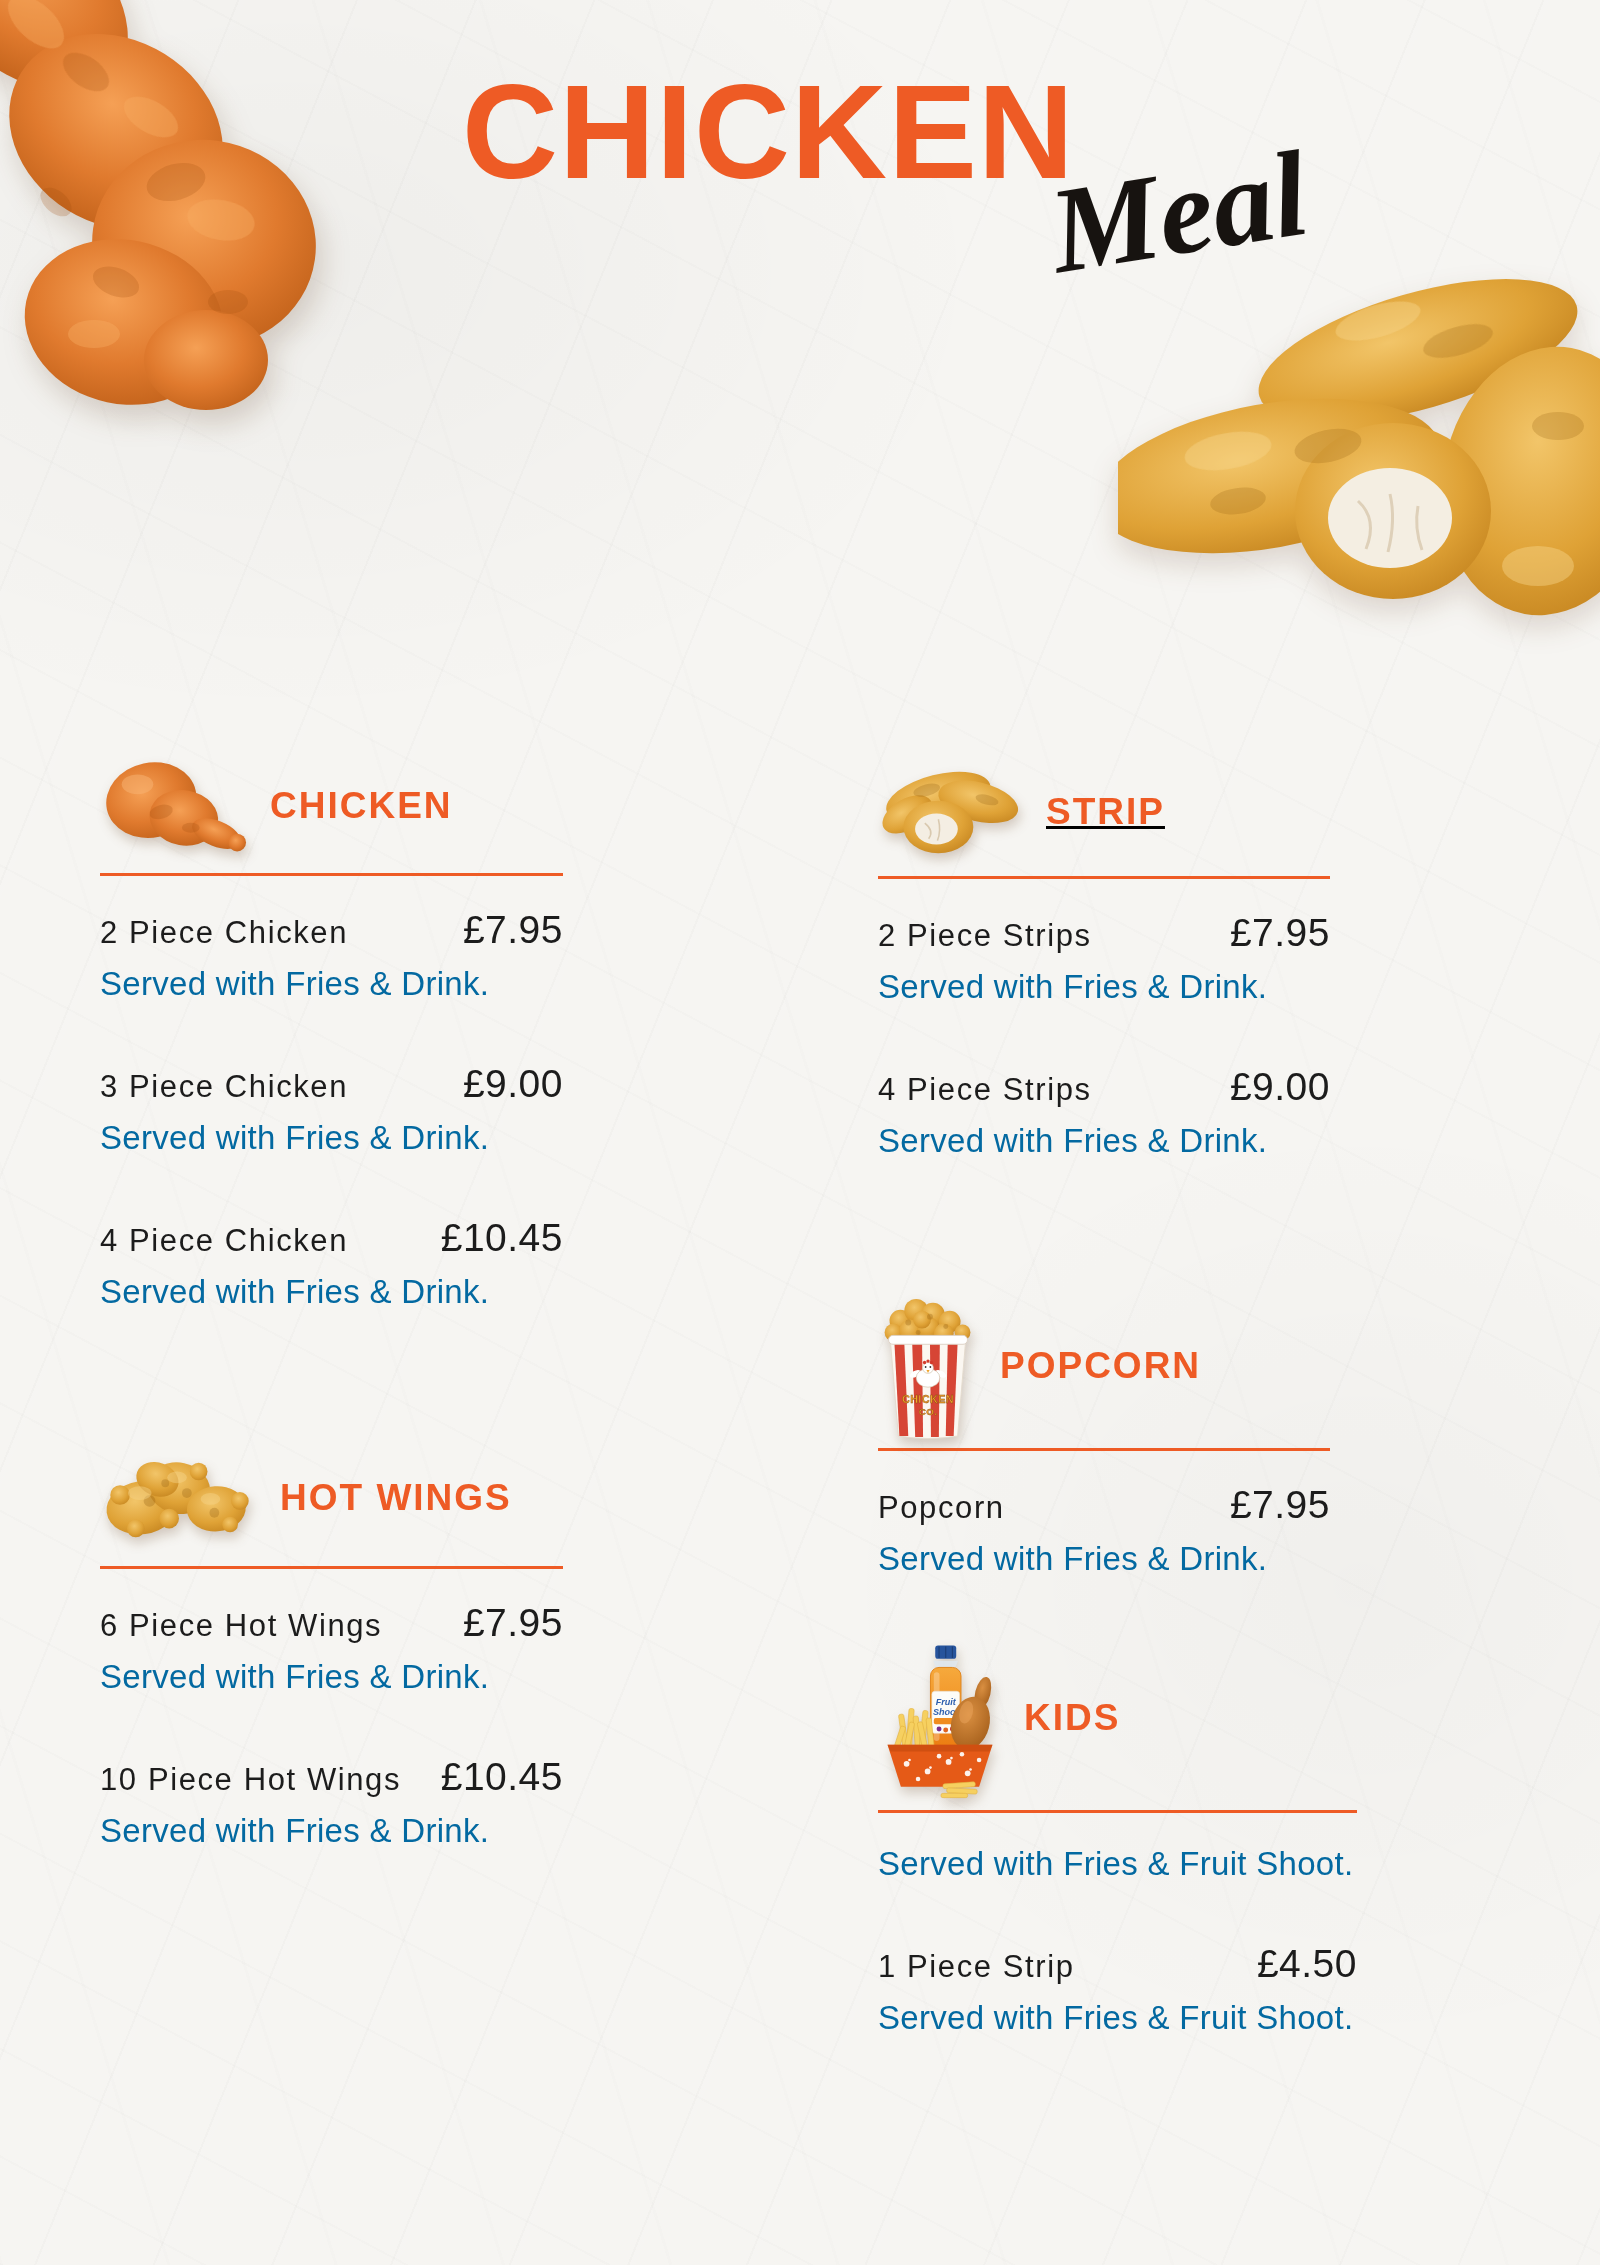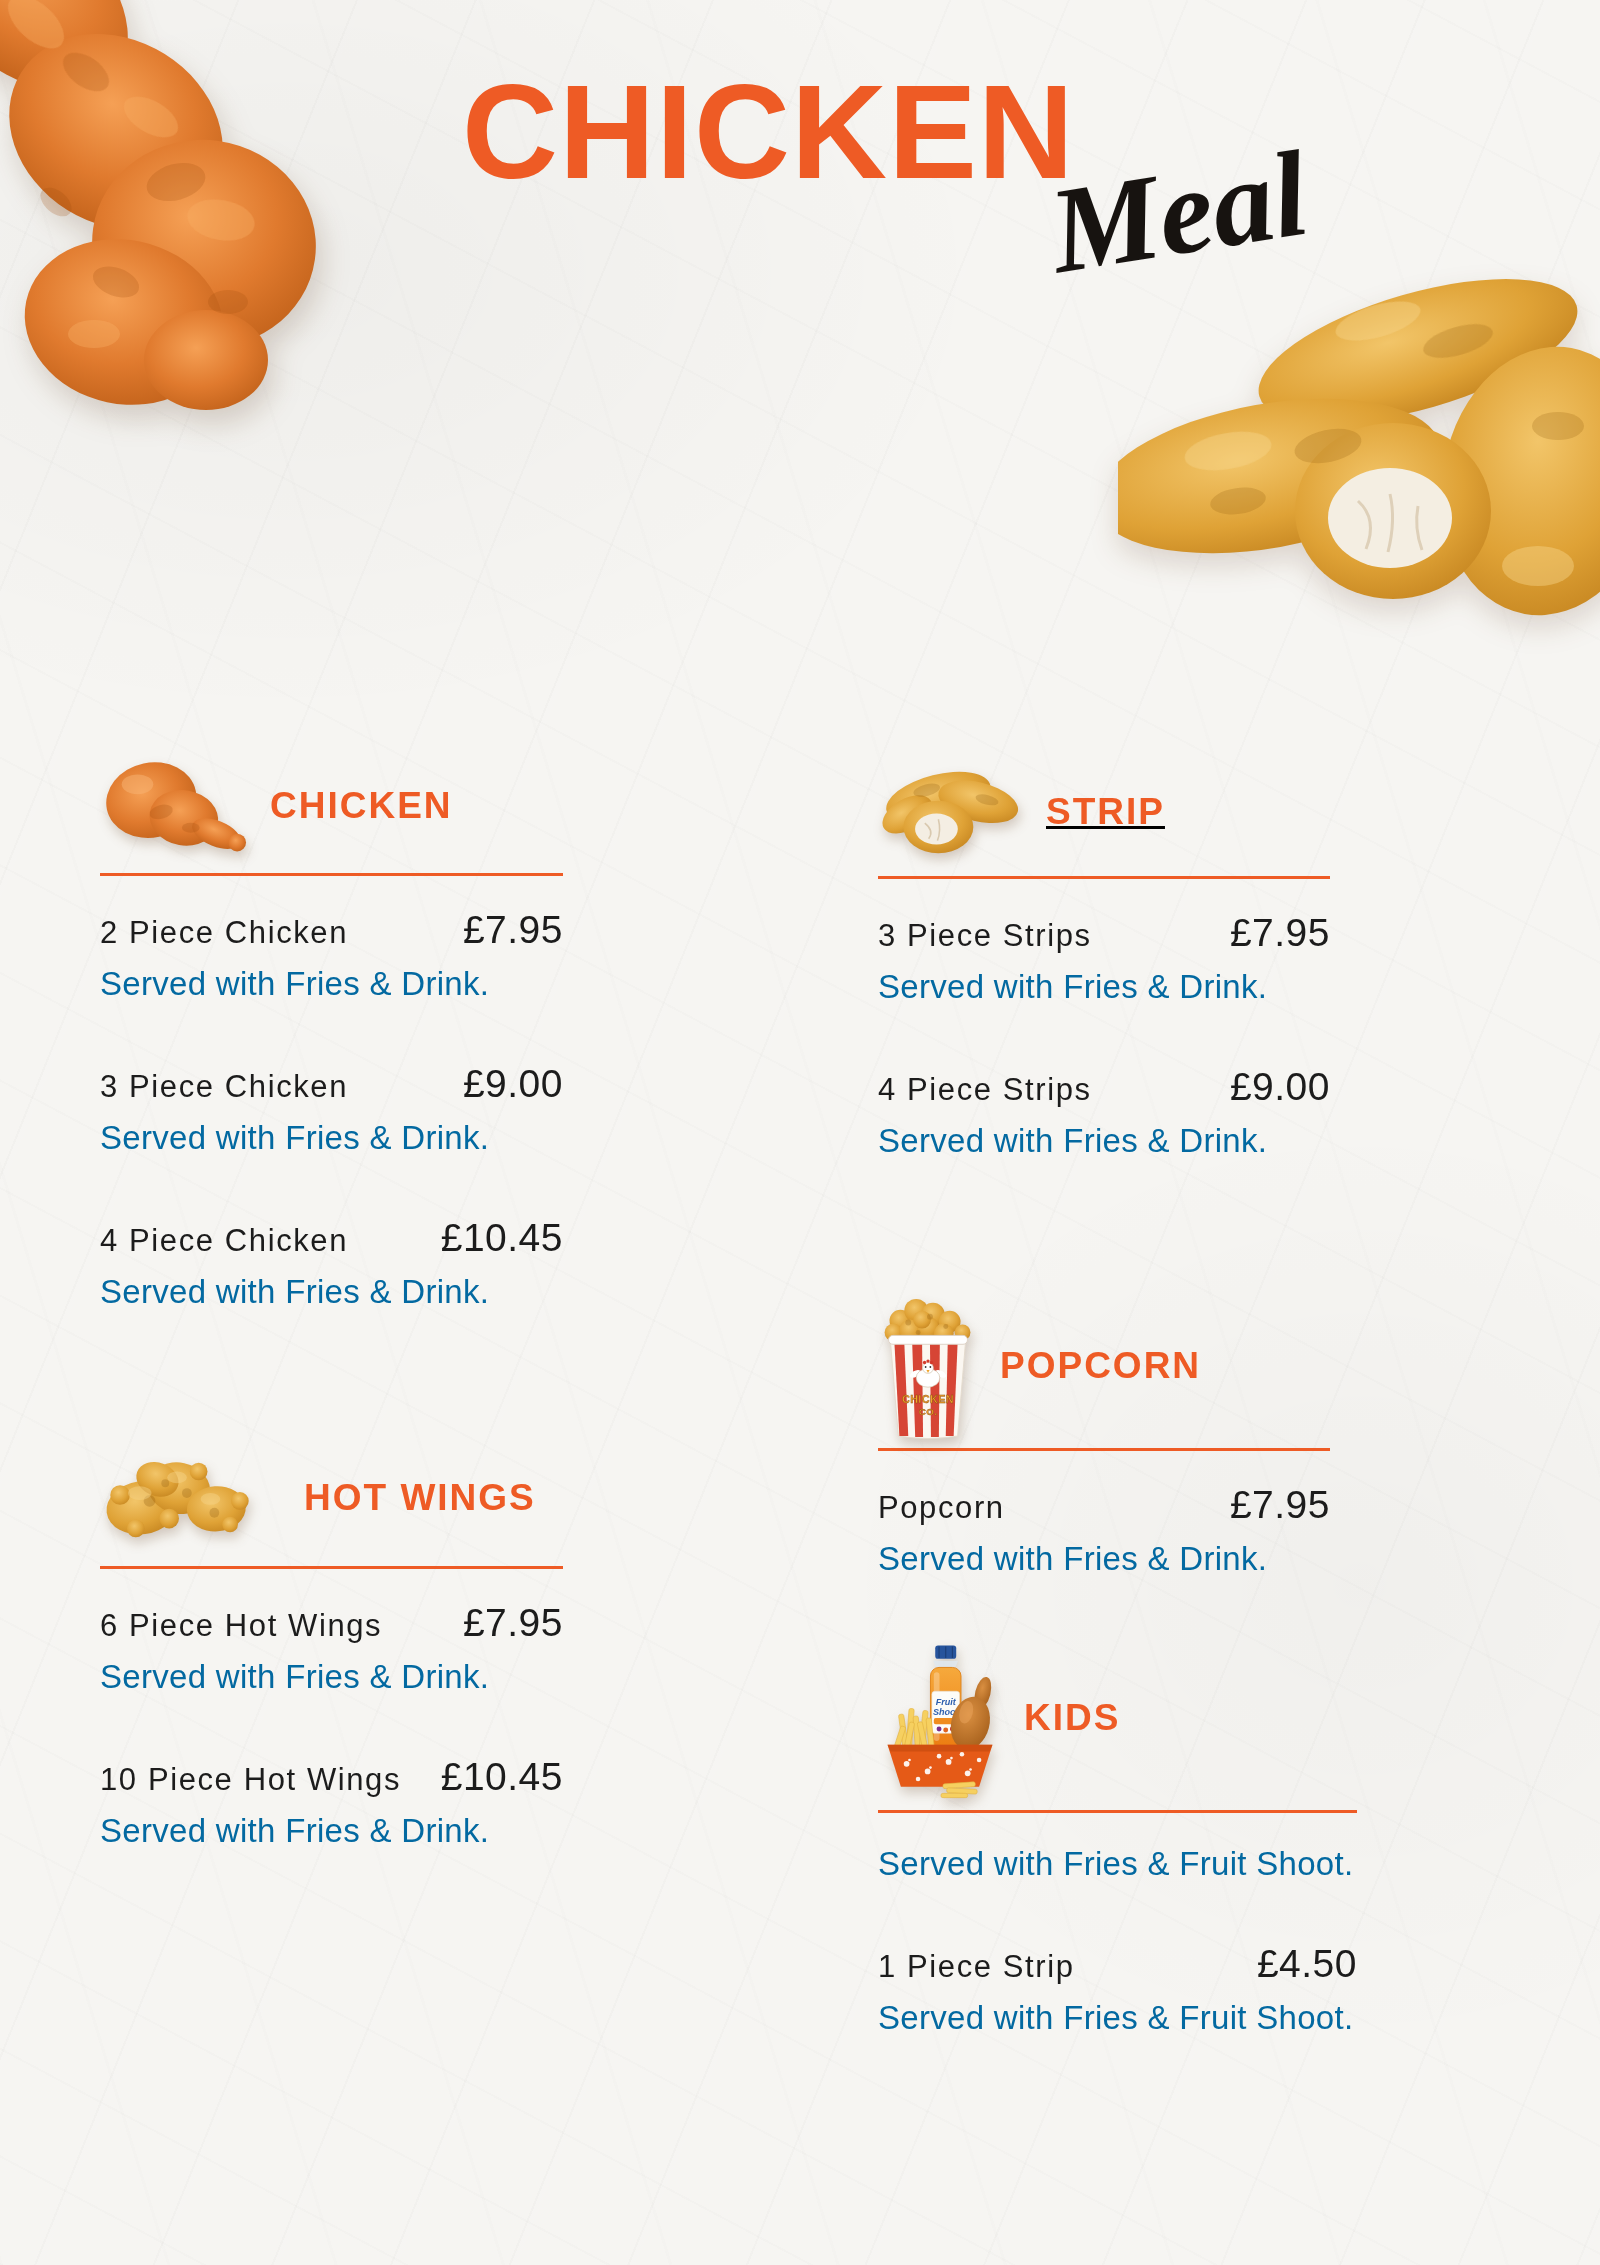--- a/index.html
+++ b/index.html
@@ -39,21 +39,21 @@
   
   .menu-section{position:absolute;}
   .sec-chicken {left:100px;top:747px; width:463px;}
   .sec-hotwings{left:100px;top:1438px;width:463px;}
   .sec-strip   {left:878px;top:756px; width:452px;}
   .sec-popcorn {left:878px;top:1292px;width:452px;}
   .sec-kids    {left:878px;top:1634px;width:479px;}
 
   .sec-header{display:flex;align-items:center;}
   .sec-chicken  .sec-header{height:118px;}
-  .sec-hotwings .sec-header{height:120px;gap:24px;}
+  .sec-hotwings .sec-header{height:120px;}
   .sec-strip    .sec-header{height:112px;text-decoration:underline;}
   .sec-popcorn  .sec-header{height:148px;}
   .sec-kids     .sec-header{height:168px;}
 
   .sec-header .icon{flex:0 0 auto;filter:drop-shadow(2px 6px 6px rgba(80,40,5,0.22));}
   .sec-chicken  .icon{width:148px;height:112px;}
   .sec-hotwings .icon{width:158px;height:108px;}
   .sec-strip    .icon{width:146px;height:102px;}
   .sec-popcorn  .icon{width:100px;height:150px;}
   .sec-kids     .icon{width:124px;height:164px;}
@@ -264,21 +264,21 @@
         </g>
         <ellipse cx="60" cy="70" rx="22" ry="16" fill="#f4eee3"></ellipse>
         <path d="M48 64 q10 8 4 16 M62 60 q3 12 -1 22" stroke="#d9c9af" stroke-width="1.6" fill="none"></path>
       </svg>
       <h2 class="sec-title">STRIP</h2>
     </div>
     <div class="sec-line"></div>
 
     <div class="item">
       <div class="item-row">
-        <span class="item-name">3 Piece Strips</span>
+        <span class="item-name">2 Piece Strips</span>
         <span class="item-price">£7.95</span>
       </div>
       <div class="item-desc">Served with Fries &amp; Drink.</div>
     </div>
     <div class="item">
       <div class="item-row">
         <span class="item-name">4 Piece Strips</span>
         <span class="item-price">£9.00</span>
       </div>
       <div class="item-desc">Served with Fries &amp; Drink.</div>

